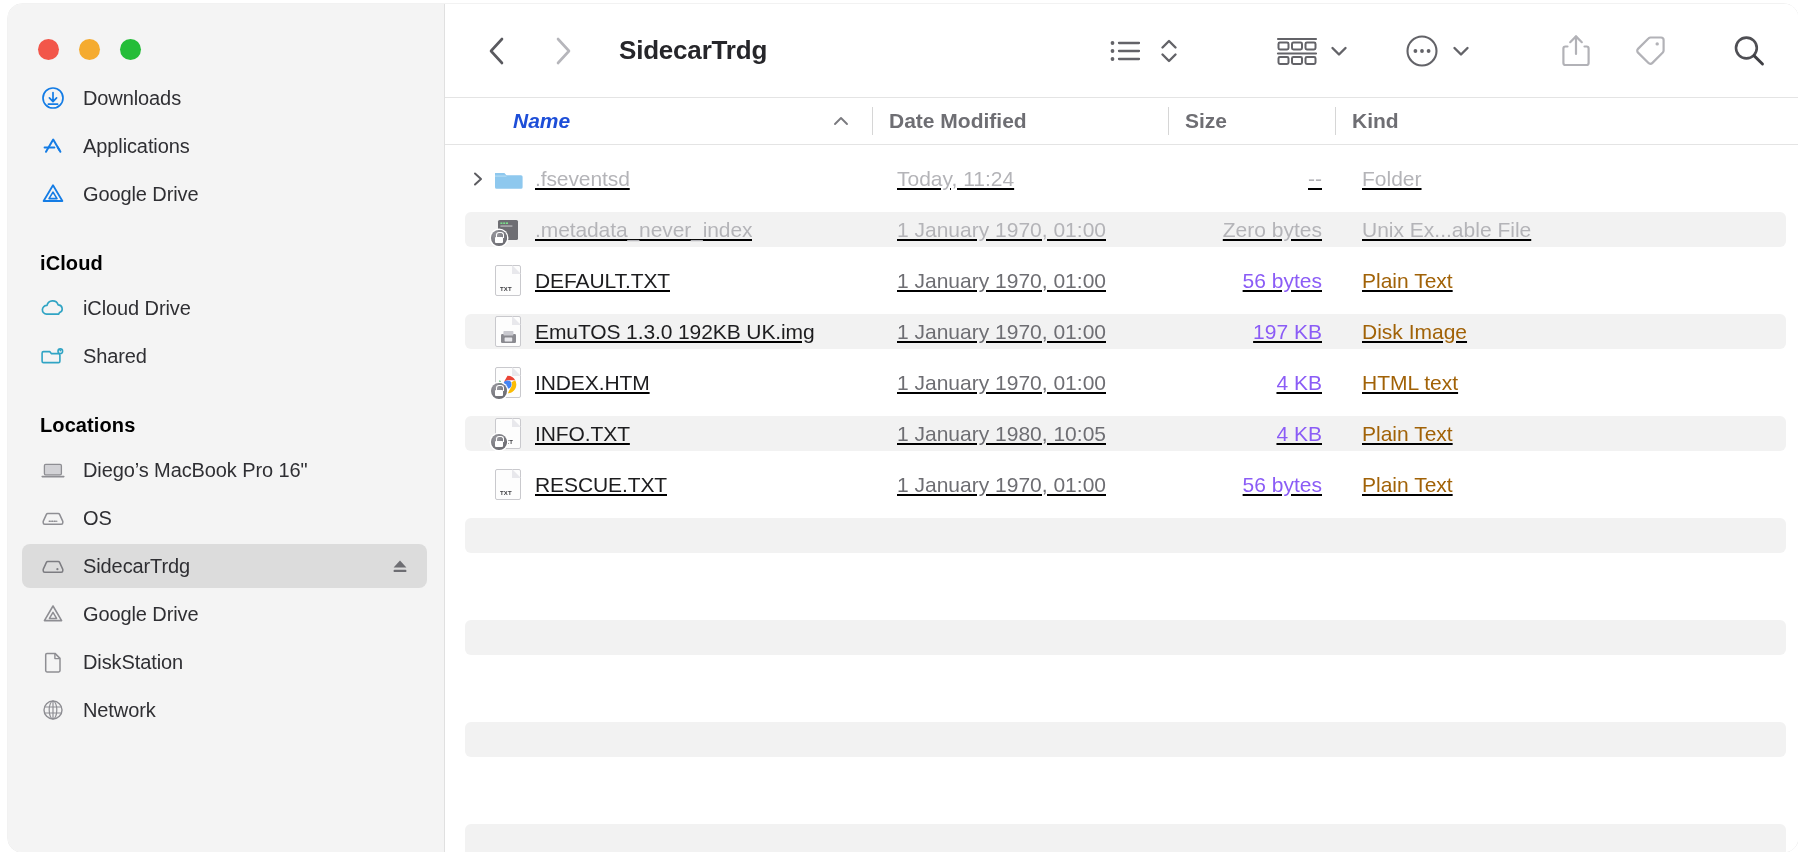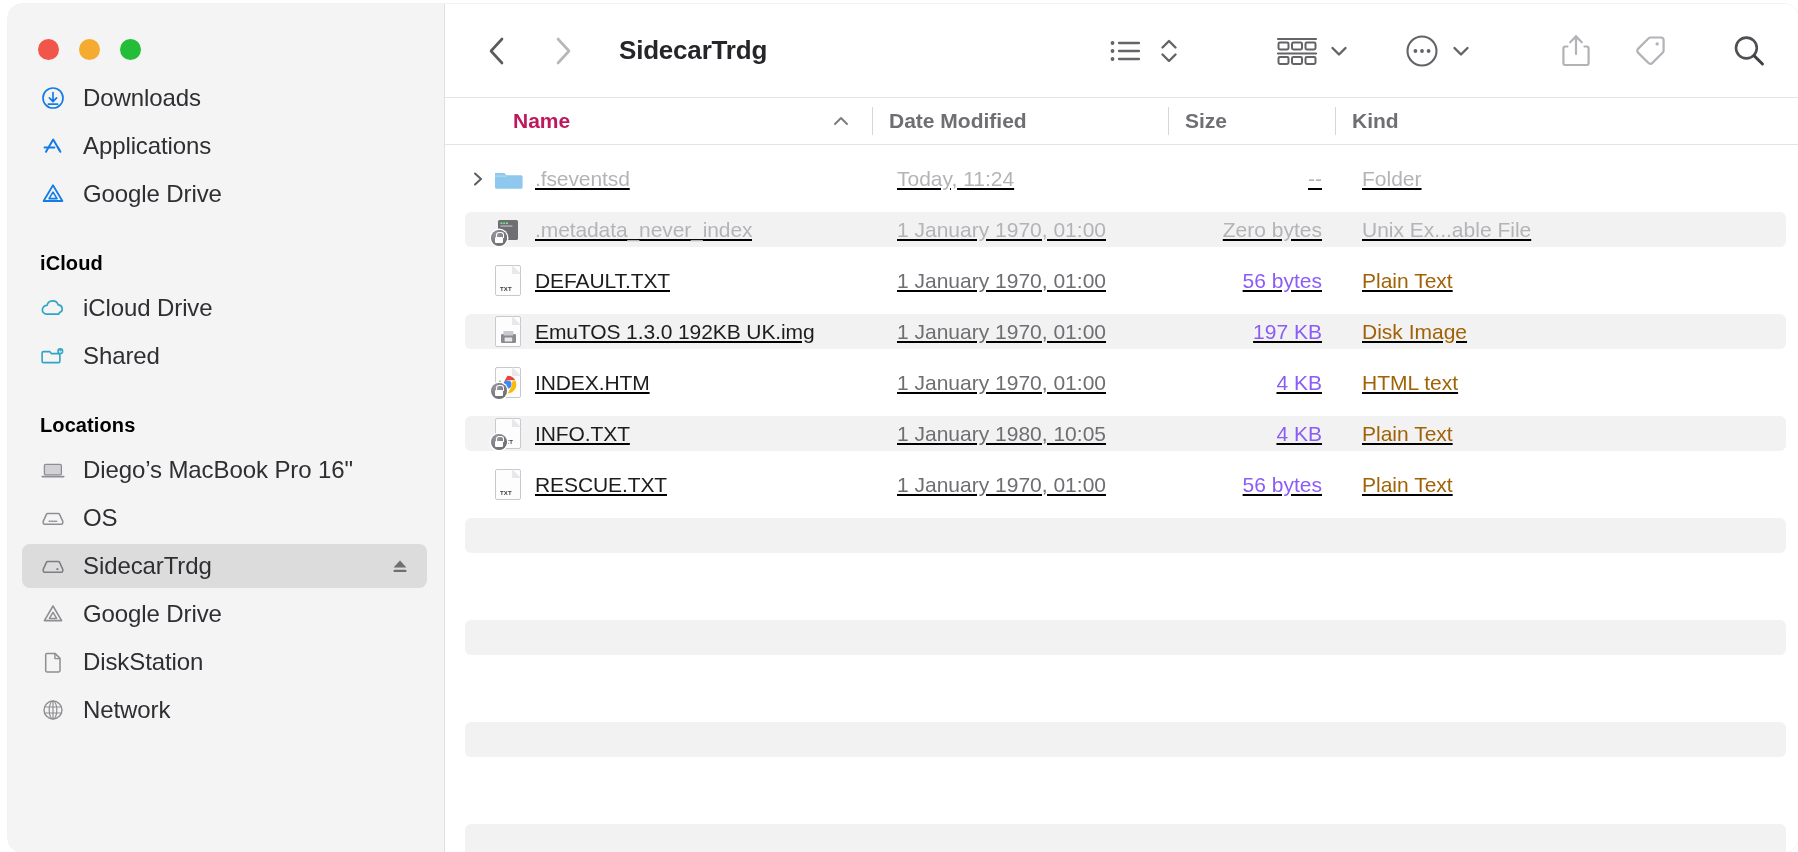--- a/index.html
+++ b/index.html
@@ -67,21 +67,21 @@
     position: relative;
   }
   .sb-item.selected { background: #dcdcdc; }
   .sb-ico {
     width: 30px; height: 26px;
     flex: 0 0 30px;
     display: flex; align-items: center; justify-content: center;
     margin-right: 15px;
   }
   .sb-label {
-    font-size: 24px;
+    font-size: 20px;
     color: #2f2f33;
     letter-spacing: -0.1px;
     white-space: nowrap;
   }
   .sb-eject {
     position: absolute;
     right: 14px; top: 50%;
     transform: translateY(-50%);
     width: 26px; height: 26px;
     display: flex; align-items: center; justify-content: center;
@@ -139,21 +139,21 @@
   }
   .ch {
     font-size: 21px;
     color: #6e6e73;
     height: 100%;
     display: flex;
     align-items: center;
     position: relative;
     font-weight: bold;
   }
-  .ch.active { color: #be185d; font-weight: bold; }
+  .ch.active { color: #1d4ed8; font-weight: bold; font-style: italic; }
   .ch .divider {
     position: absolute; right: 0; top: 9px; bottom: 9px;
     width: 1px; background: #d6d6d6;
   }
   .ch-name { width: 428px; padding-left: 68px; }
   .ch-sort {
     position: absolute; right: 22px; top: 50%;
     transform: translateY(-50%);
     display: flex; align-items: center;
   }

